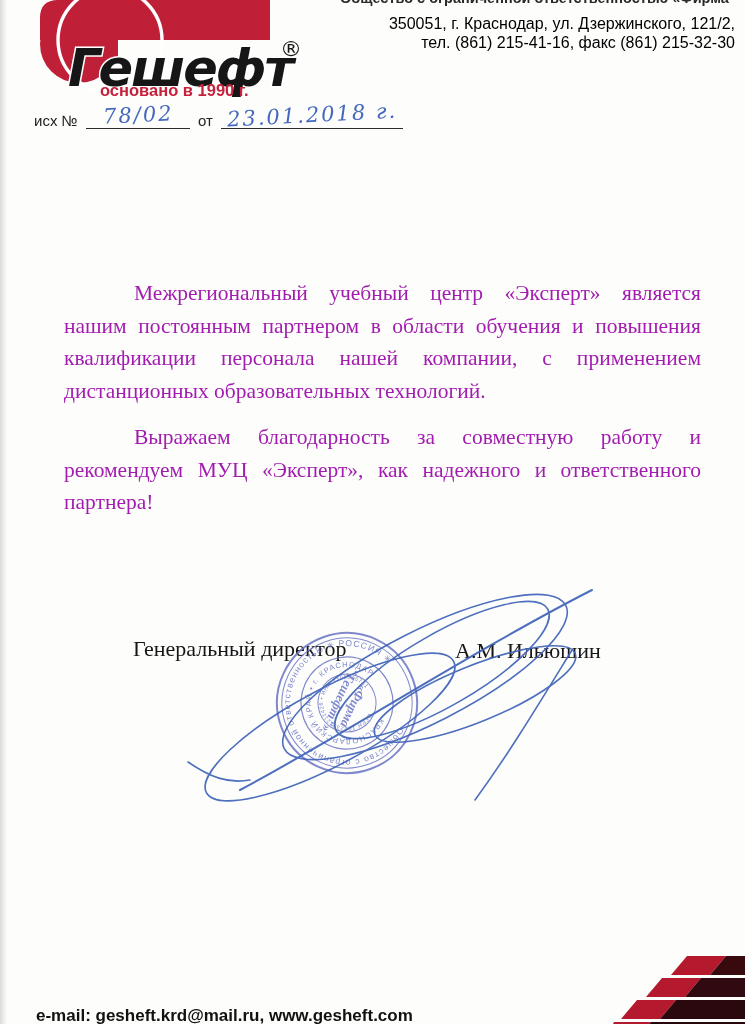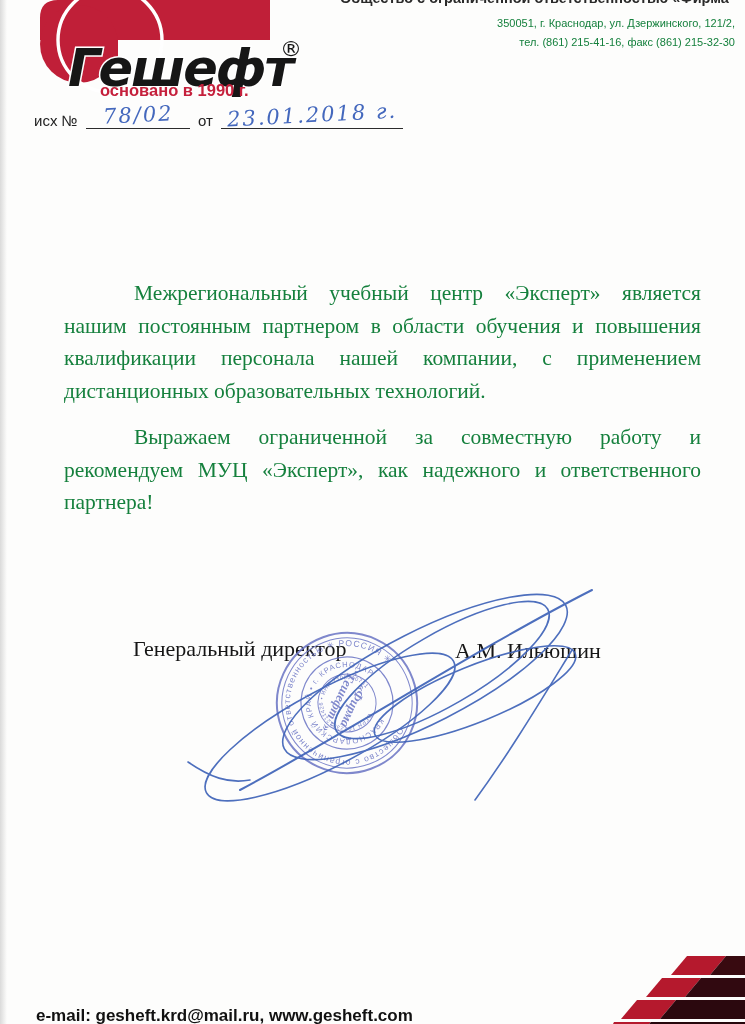--- a/index.html
+++ b/index.html
@@ -24,21 +24,21 @@
   }
   .clipped-top .inner{
     margin-top:-10px;
     font-family:"Liberation Sans", sans-serif;
     font-weight:bold;font-size:14.5px;color:#2a2a2a;
     white-space:nowrap;text-align:center;
   }
   .address{
     position:absolute;top:14px;right:10px;width:440px;
     font-family:"Liberation Sans", sans-serif;
-    font-size:11px;line-height:19px;color:#15803d;
+    font-size:16px;line-height:19px;color:#000000;
     text-align:right;
   }
   .logo{position:absolute;left:18px;top:0;}
   .logo-tagline{
     position:absolute;left:100px;top:81px;width:150px;
     font-family:"Liberation Sans", sans-serif;
     font-weight:bold;font-size:16.5px;color:#c5203c;
     text-align:left;white-space:nowrap;
   }
   
@@ -58,21 +58,21 @@
   .refline .slot{
     display:inline-block;text-align:center;
     border-bottom:1.6px solid #2b2b2b;
     padding:0 6px 1px 6px;margin:0 4px;
     min-width:92px;vertical-align:bottom;
   }
   
   .bodytext{
     position:absolute;left:64px;top:277px;width:637px;
     font-size:21.5px;line-height:32.5px;
-    text-align:justify;color:#15803d;
+    text-align:justify;color:#a21caf;
   }
   .bodytext p{margin:0 0 14px 0;text-indent:70px;}
   
   .sig-role{position:absolute;left:133px;top:636px;font-size:22px;color:#161616;}
   .sig-name{position:absolute;left:455px;top:638px;font-size:22px;color:#161616;}
   .stamp-svg{position:absolute;left:265px;top:621px;pointer-events:none;opacity:.85;}
   .sign-svg{position:absolute;left:180px;top:552px;pointer-events:none;}
   
   .footer-contacts{
     position:absolute;left:36px;top:1006px;
@@ -108,21 +108,21 @@
 
   <div class="refline">
     <span>исх №</span>
     <span class="slot"><span class="hand">78/02</span></span>
     <span>от</span>
     <span class="slot"><span class="hand">23.01.2018 г.</span></span>
   </div>
 
   <div class="bodytext">
     <p>Межрегиональный учебный центр «Эксперт» является нашим постоянным партнером в области обучения и повышения квалификации персонала нашей компании, с применением дистанционных образовательных технологий.</p>
-    <p>Выражаем ограниченной за совместную работу и рекомендуем МУЦ «Эксперт», как надежного и ответственного партнера!</p>
+    <p>Выражаем благодарность за совместную работу и рекомендуем МУЦ «Эксперт», как надежного и ответственного партнера!</p>
   </div>
 
   <div class="sig-role">Генеральный директор</div>
   <div class="sig-name">А.М. Ильюшин</div>
 
   <svg class="stamp-svg" width="164" height="164" viewBox="0 0 164 164">
     <defs>
       <path id="ringOuter" d="M 82 25 A 57 57 0 1 1 81.99 25" fill="none"></path>
       <path id="ringMiddle" d="M 82 46 A 36 36 0 1 1 81.99 46" fill="none"></path>
       <path id="ringNumbers" d="M 82 58 A 24 24 0 1 1 81.99 58" fill="none"></path>

